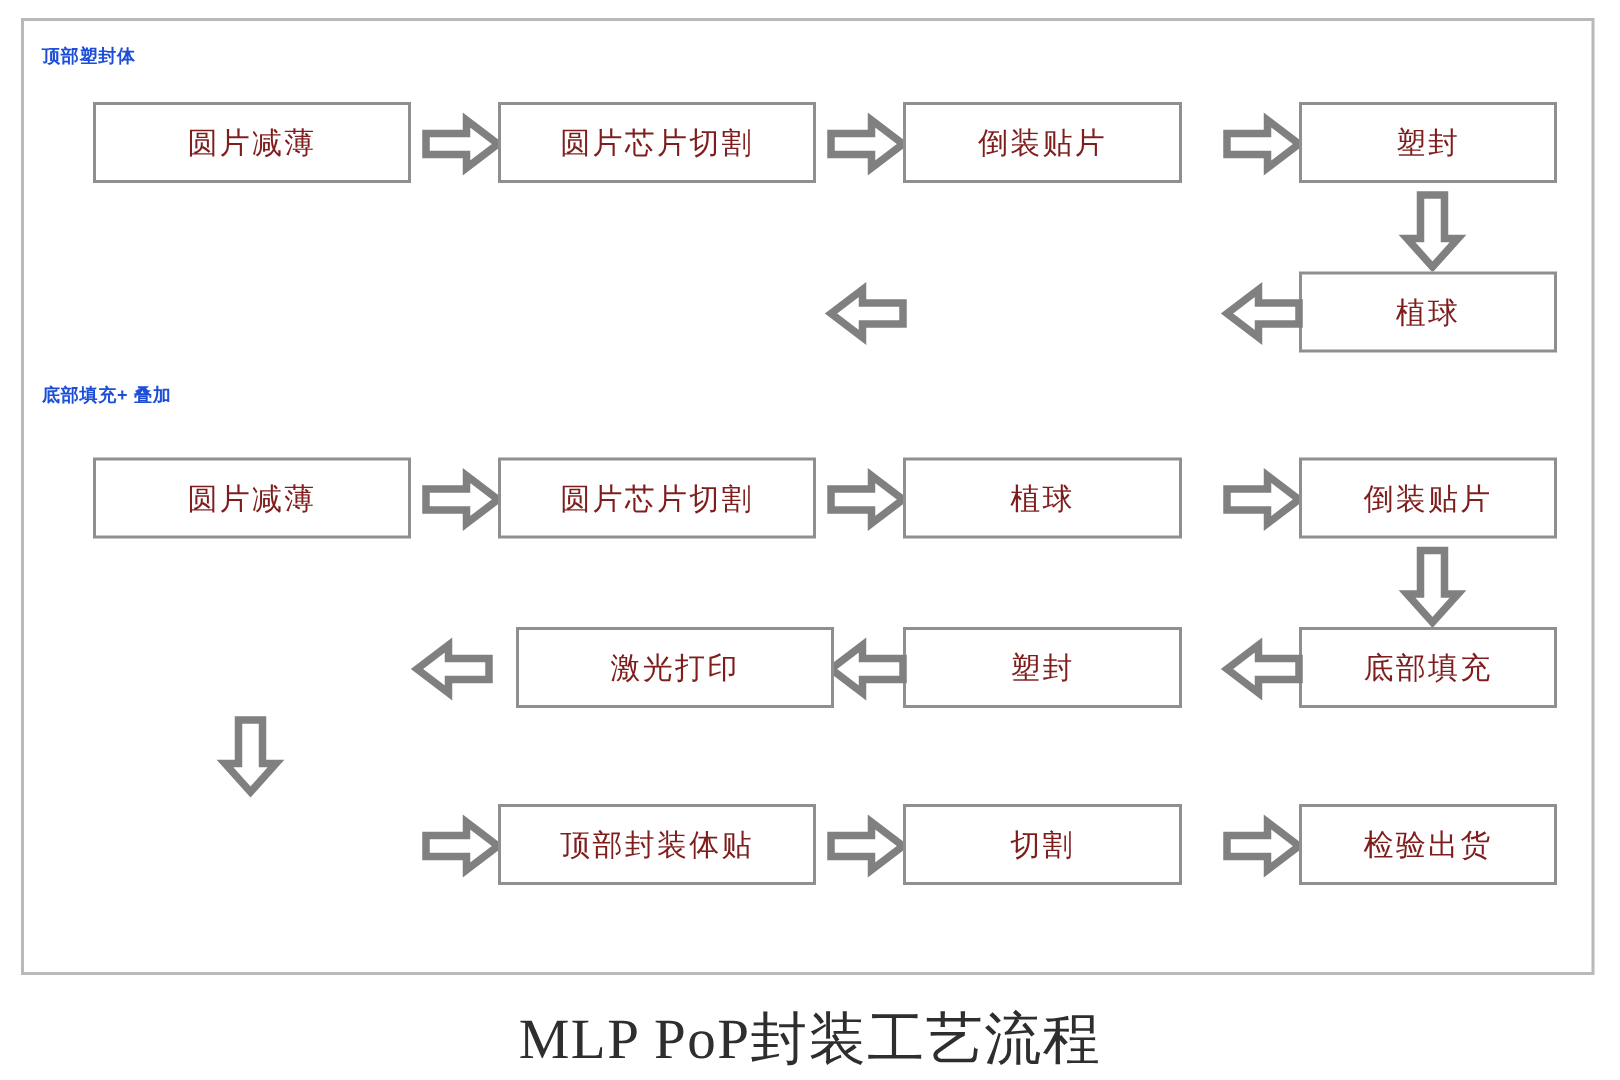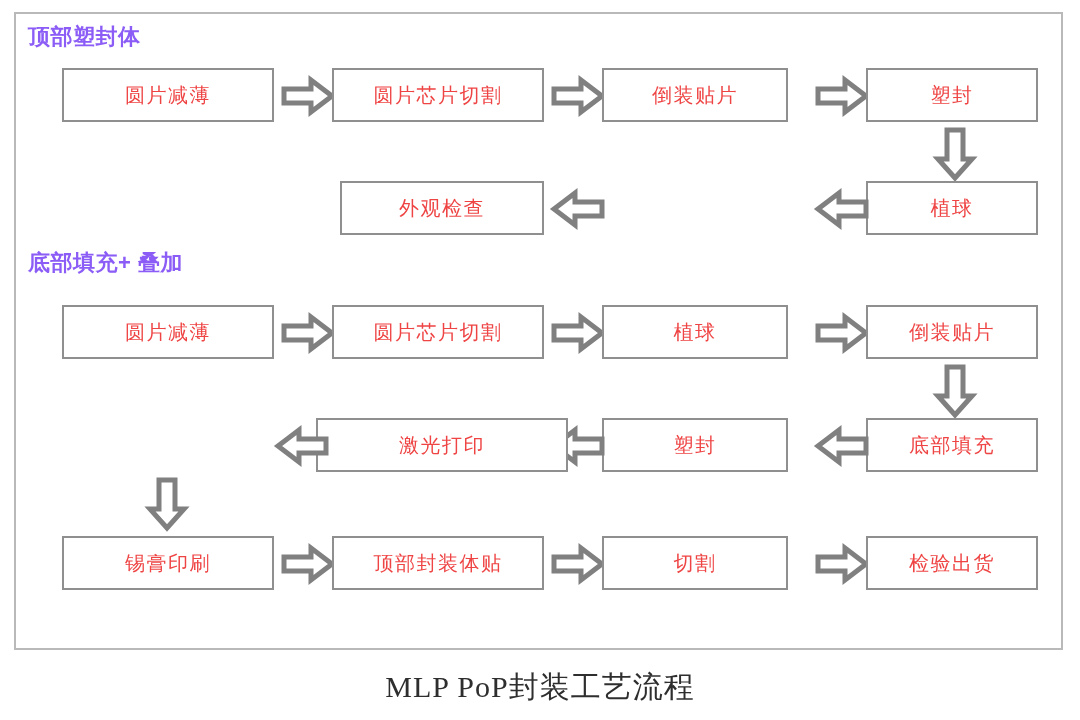--- a/index.html
+++ b/index.html
@@ -32,38 +32,38 @@
     height: 638px;
     border: 2px solid #b9b9b9;
     box-sizing: border-box;
     background: #ffffff;
   }
 
   
   .section-header {
     position: absolute;
     font-weight: bold;
-    font-size: 22px;
+    font-size: 12px;
     line-height: 22px;
-    color: #8b5cf6;
+    color: #1d4ed8;
     letter-spacing: 0.5px;
     white-space: nowrap;
   }
 
   
   .pbox {
     position: absolute;
     box-sizing: border-box;
     border: 2px solid #8f8f8f;
     background: #ffffff;
     display: flex;
     align-items: center;
     justify-content: center;
     font-size: 20px;
-    color: #ef4444;
+    color: #7f1d1d;
     letter-spacing: 1.5px;
     white-space: nowrap;
   }
 
   
   .arrow {
     position: absolute;
   }
   .arrow svg {
     display: block;
@@ -77,21 +77,21 @@
   }
 
   
   .caption {
     position: absolute;
     left: 0;
     top: 667px;
     width: 1080px;
     text-align: center;
     font-family: "Liberation Serif", "DejaVu Serif", serif;
-    font-size: 30px;
+    font-size: 38px;
     color: #2e2e2e;
     letter-spacing: 1px;
     white-space: nowrap;
   }
 </style>
 </head>
 <body>
 
 <div id="canvas">
 
@@ -139,21 +139,20 @@
     </svg>
   </div>
 
 
   <div class="arrow" style="left:552px; top:191px;">
     <svg width="52" height="36" viewBox="0 0 52 36">
       <polygon points="50,11 23,11 23,2 2,18 23,34 23,25 50,25"></polygon>
     </svg>
   </div>
 
-  <div class="pbox" style="left:340px; top:181px; width:204px; height:54px;">外观检查</div>
 
   <div class="section-header" style="left:28px; top:252px;">底部填充+ 叠加</div>
 
   <div class="pbox" style="left:62px;  top:305px; width:212px; height:54px;">圆片减薄</div>
 
   <div class="arrow" style="left:282px; top:315px;">
     <svg width="52" height="36" viewBox="0 0 52 36">
       <polygon points="2,11 29,11 29,2 50,18 29,34 29,25 2,25"></polygon>
     </svg>
   </div>
@@ -191,36 +190,35 @@
   </div>
 
   <div class="pbox" style="left:602px; top:418px; width:186px; height:54px;">塑封</div>
 
   <div class="arrow" style="left:552px; top:428px;">
     <svg width="52" height="36" viewBox="0 0 52 36">
       <polygon points="50,11 23,11 23,2 2,18 23,34 23,25 50,25"></polygon>
     </svg>
   </div>
 
-  <div class="pbox" style="left:316px; top:418px; width:252px; height:54px;">激光打印</div>
+  <div class="pbox" style="left:344px; top:418px; width:212px; height:54px;">激光打印</div>
 
   <div class="arrow" style="left:276px; top:428px;">
     <svg width="52" height="36" viewBox="0 0 52 36">
       <polygon points="50,11 23,11 23,2 2,18 23,34 23,25 50,25"></polygon>
     </svg>
   </div>
 
 
   <div class="arrow" style="left:146px; top:478px;">
     <svg width="42" height="52" viewBox="0 0 42 52">
       <polygon points="13,2 29,2 29,31 38,31 21,50 4,31 13,31"></polygon>
     </svg>
   </div>
 
-  <div class="pbox" style="left:62px;  top:536px; width:212px; height:54px;">锡膏印刷</div>
 
   <div class="arrow" style="left:282px; top:546px;">
     <svg width="52" height="36" viewBox="0 0 52 36">
       <polygon points="2,11 29,11 29,2 50,18 29,34 29,25 2,25"></polygon>
     </svg>
   </div>
 
   <div class="pbox" style="left:332px; top:536px; width:212px; height:54px;">顶部封装体贴</div>
 
   <div class="arrow" style="left:552px; top:546px;">

